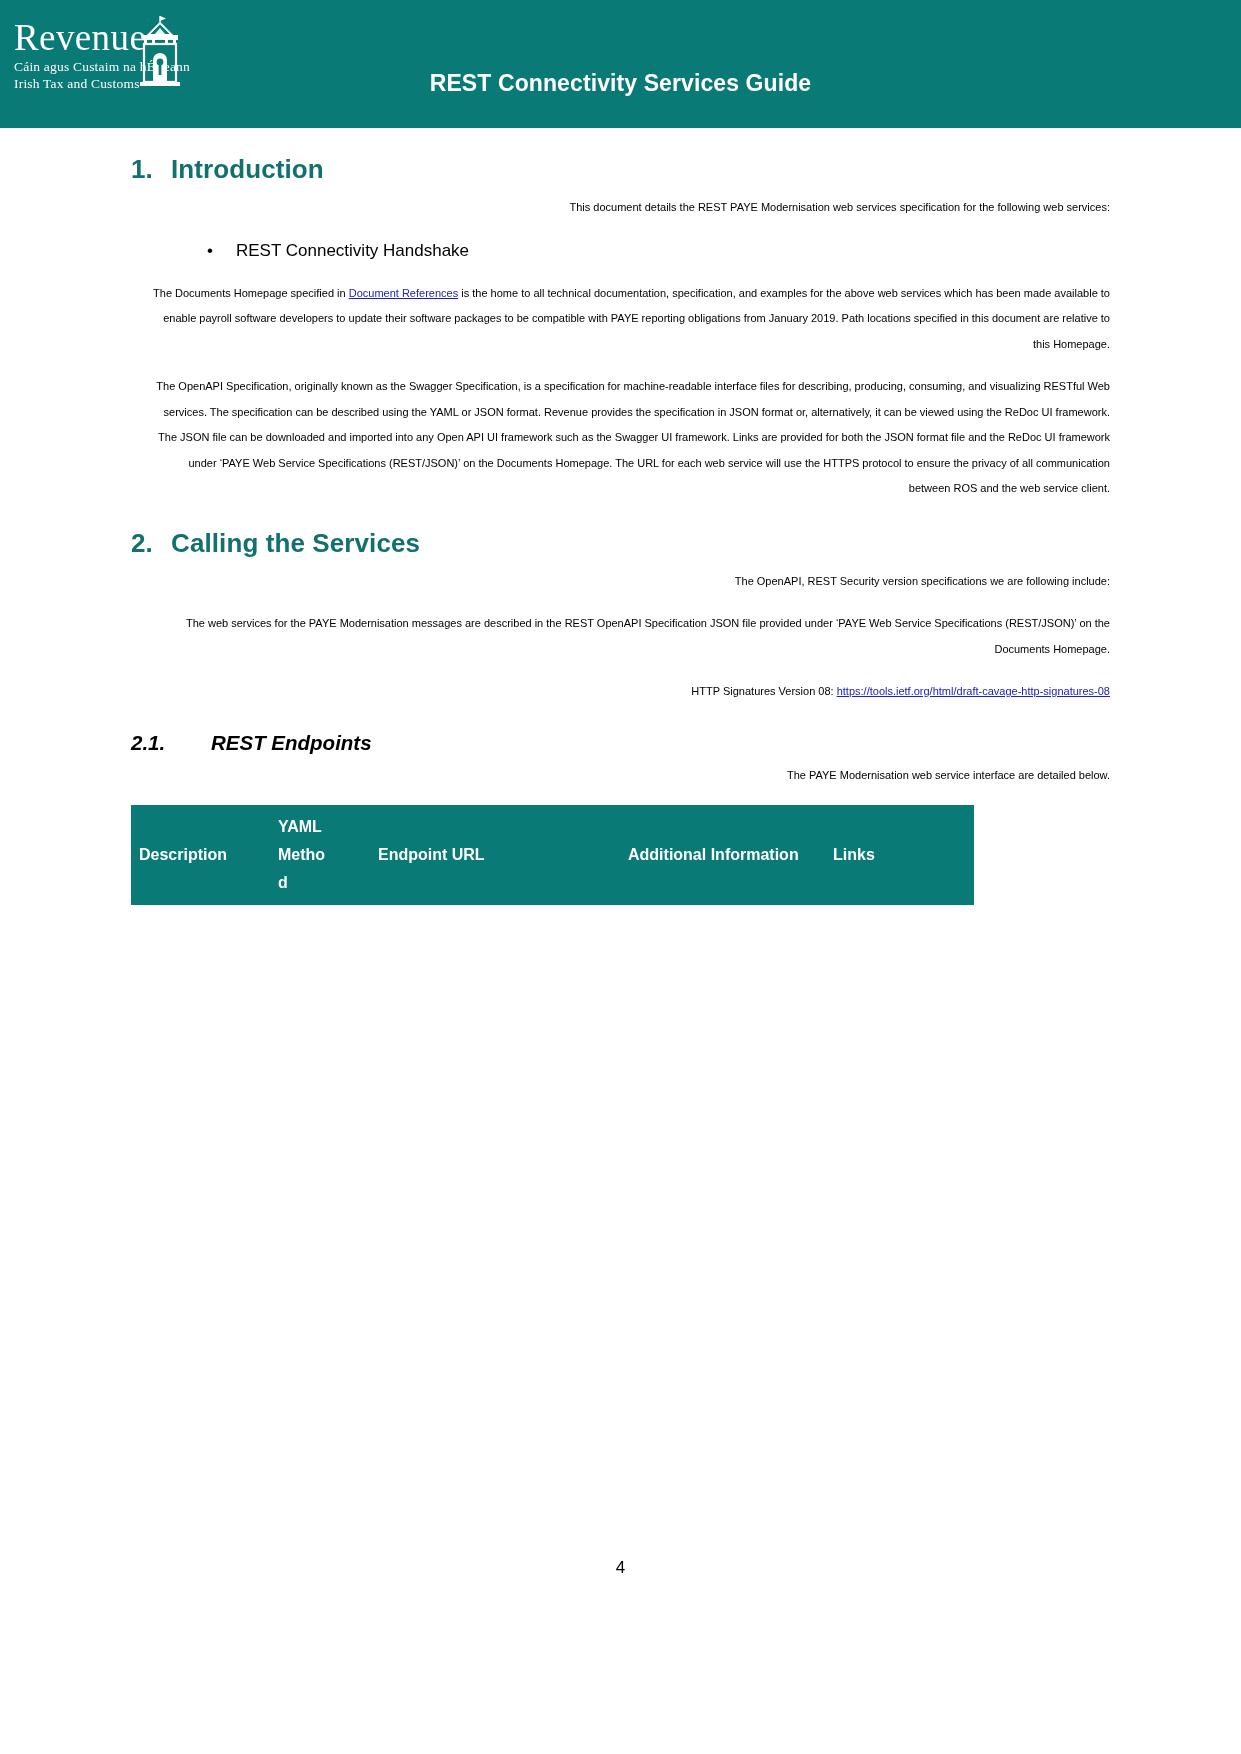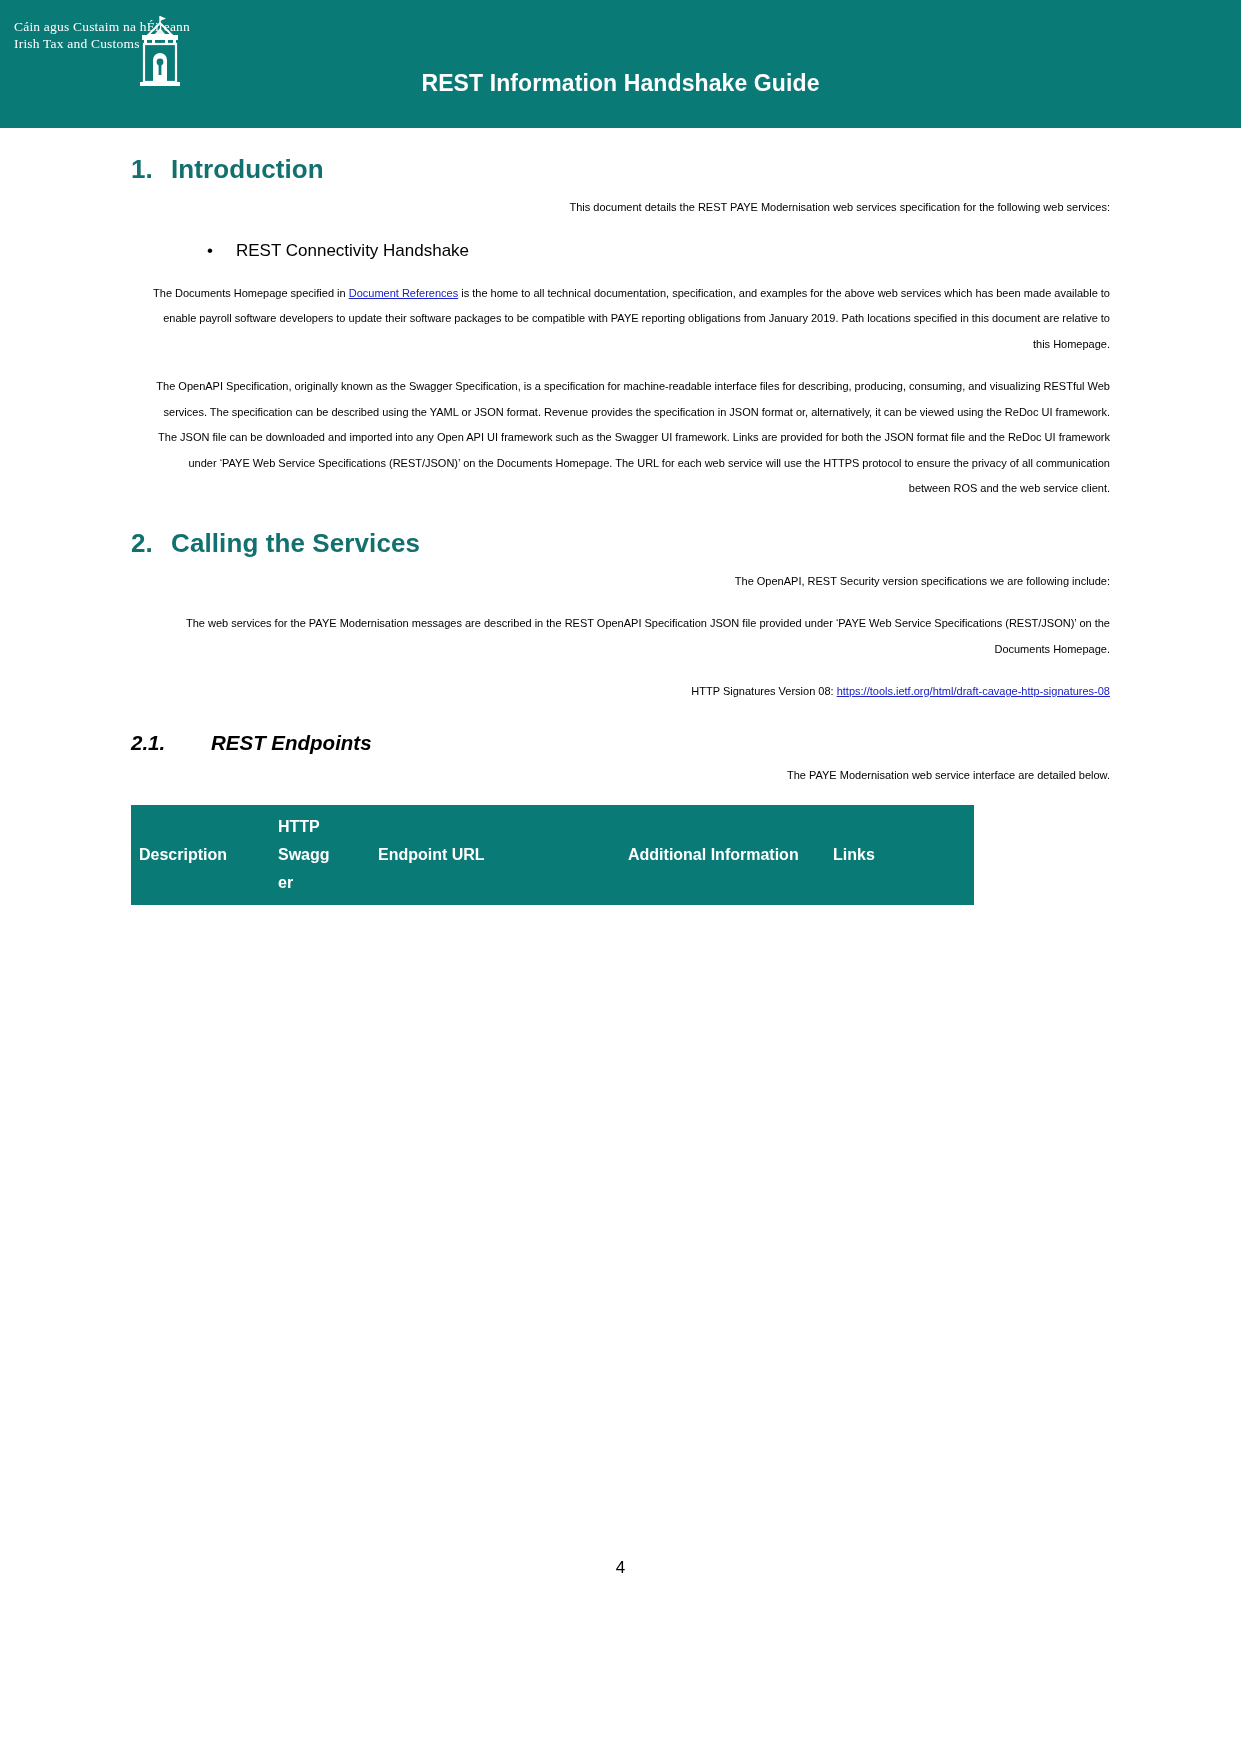--- a/index.html
+++ b/index.html
@@ -182,20 +182,21 @@
     text-align: center;
     font-size: 17px;
     color: #000000;
   }
 </style>
 </head>
 <body>
 
 <div class="header-banner">
   <div class="logo-block">
+    <div class="logo-wordmark">Revenue</div>
     <div class="logo-sub1">Cáin agus Custaim na hÉireann</div>
     <div class="logo-sub2">Irish Tax and Customs</div>
     <svg class="logo-mark" viewBox="0 0 56 74" xmlns="http://www.w3.org/2000/svg">
 
       <path d="M28 2 L28 10" stroke="#ffffff" stroke-width="1.4" fill="none"></path>
       <path d="M28 2 L34 4.5 L28 7 Z" fill="#ffffff"></path>
 
       <path d="M28 9 L40 21 L16 21 Z" fill="none" stroke="#ffffff" stroke-width="1.8"></path>
       <path d="M22 21 L28 14 L34 21 Z" fill="#ffffff" opacity="0.9"></path>
 
@@ -207,21 +208,21 @@
 
       <rect x="12" y="30" width="32" height="38" fill="none" stroke="#ffffff" stroke-width="2.2"></rect>
 
       <path d="M21 68 L21 46 A7 7 0 0 1 35 46 L35 68" fill="#ffffff"></path>
       <circle cx="28" cy="48" r="3.4" fill="#0a7a77"></circle>
       <rect x="26.6" y="51" width="2.8" height="10" fill="#0a7a77"></rect>
 
       <rect x="8" y="68" width="40" height="4" fill="#ffffff"></rect>
     </svg>
   </div>
-  <div class="header-title">REST Information Handshake Guide</div>
+  <div class="header-title">REST Connectivity Services Guide</div>
 </div>
 
 <div class="page">
   <div class="content">
 
     <h1 class="section">
       <span class="num">1.</span>
       <span>Introduction</span>
     </h1>
 
@@ -253,21 +254,21 @@
       <span>REST Endpoints</span>
     </h2>
 
     <p class="body tight">The PAYE Modernisation web service interface are detailed below.</p>
 
     <table class="endpoints">
       <thead>
         <tr>
           <th class="col-desc">Description</th>
           <th class="col-method">
-              <span class="wrap-method">HTTP Swagger</span>
+              <span class="wrap-method">YAML Method</span>
             </th>
           <th class="col-url">Endpoint URL</th>
           <th class="col-addl">Additional Information</th>
           <th class="col-links">Links</th>
         </tr>
       </thead>
       <tbody></tbody>
     </table>
 
   </div>

